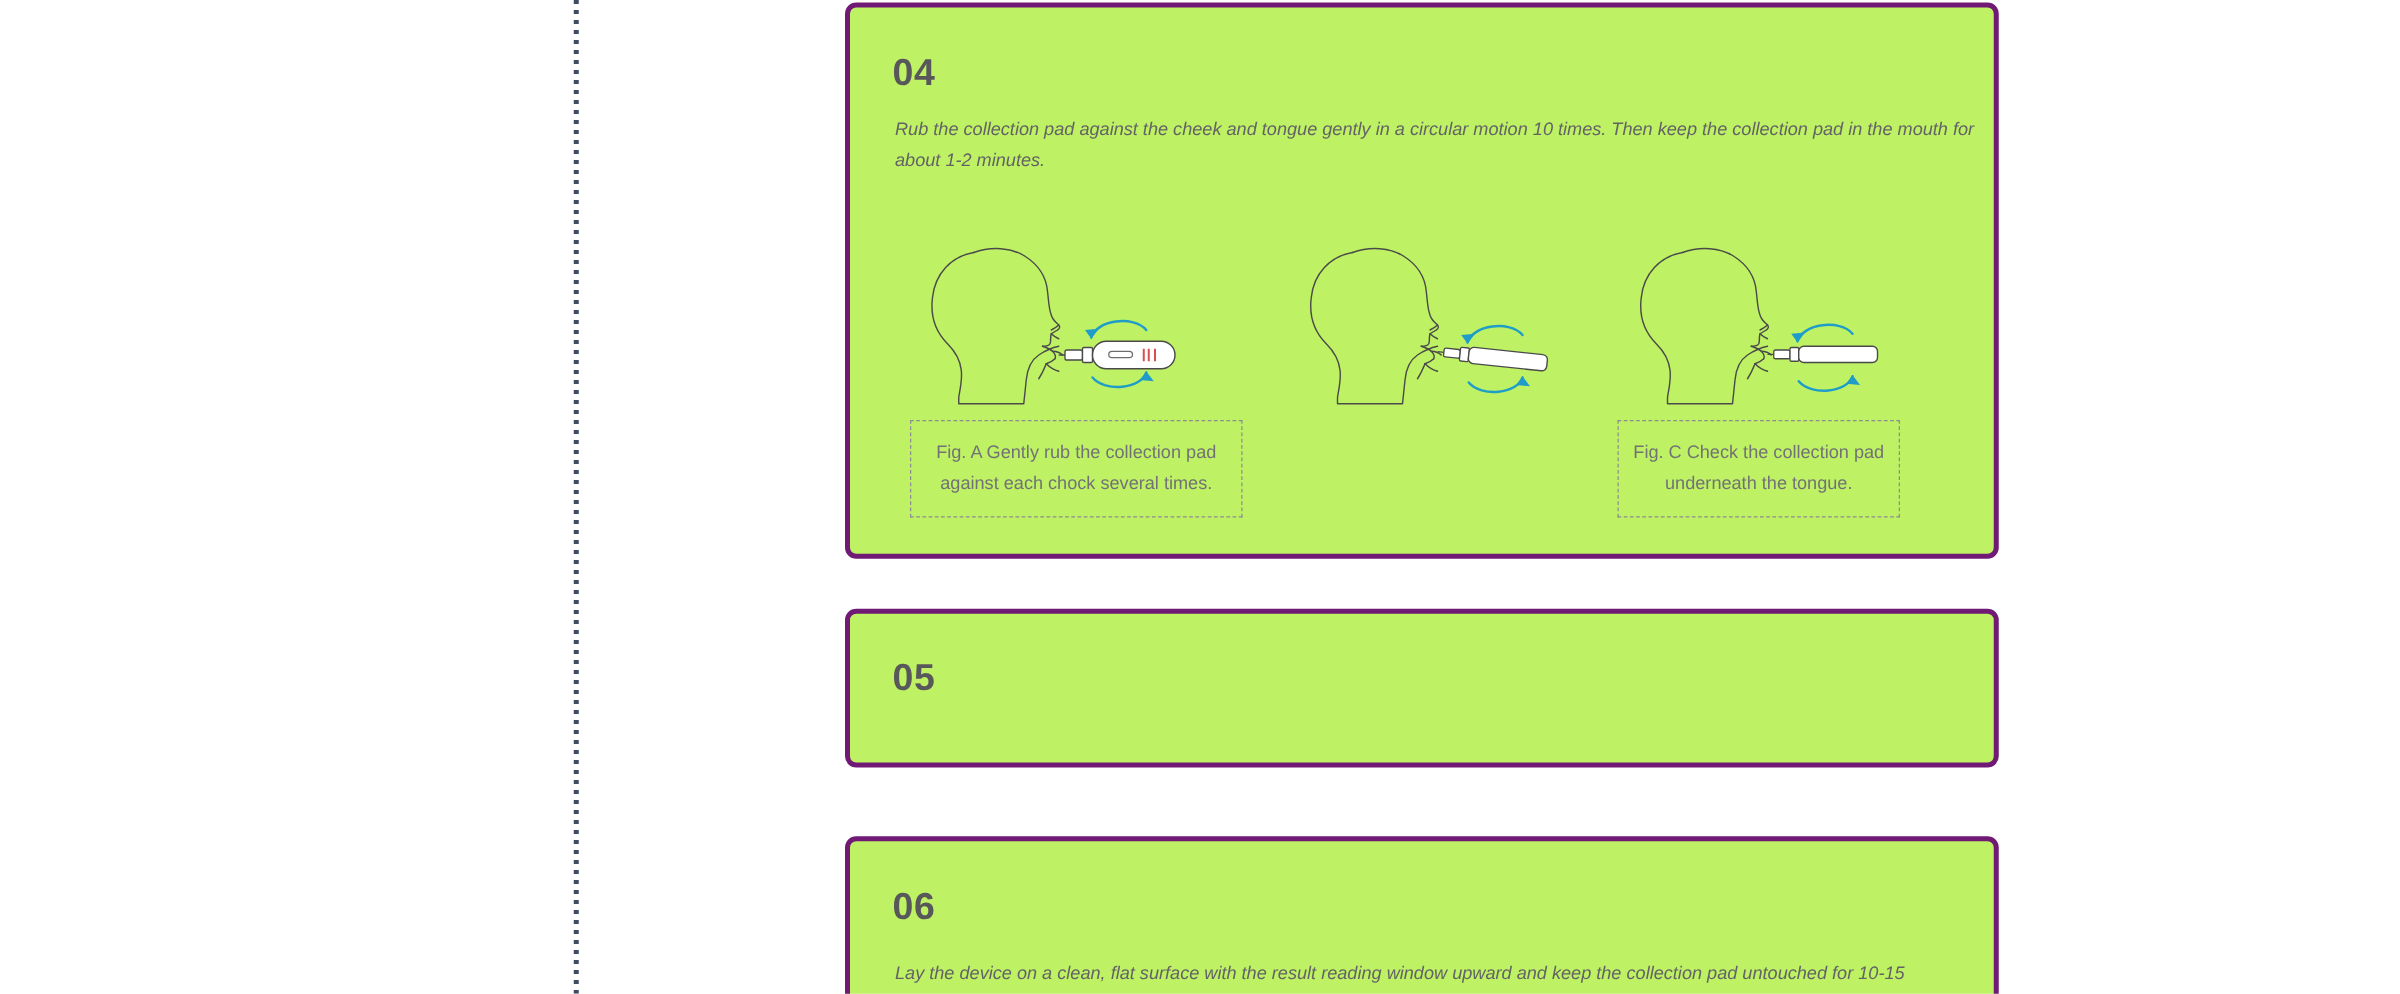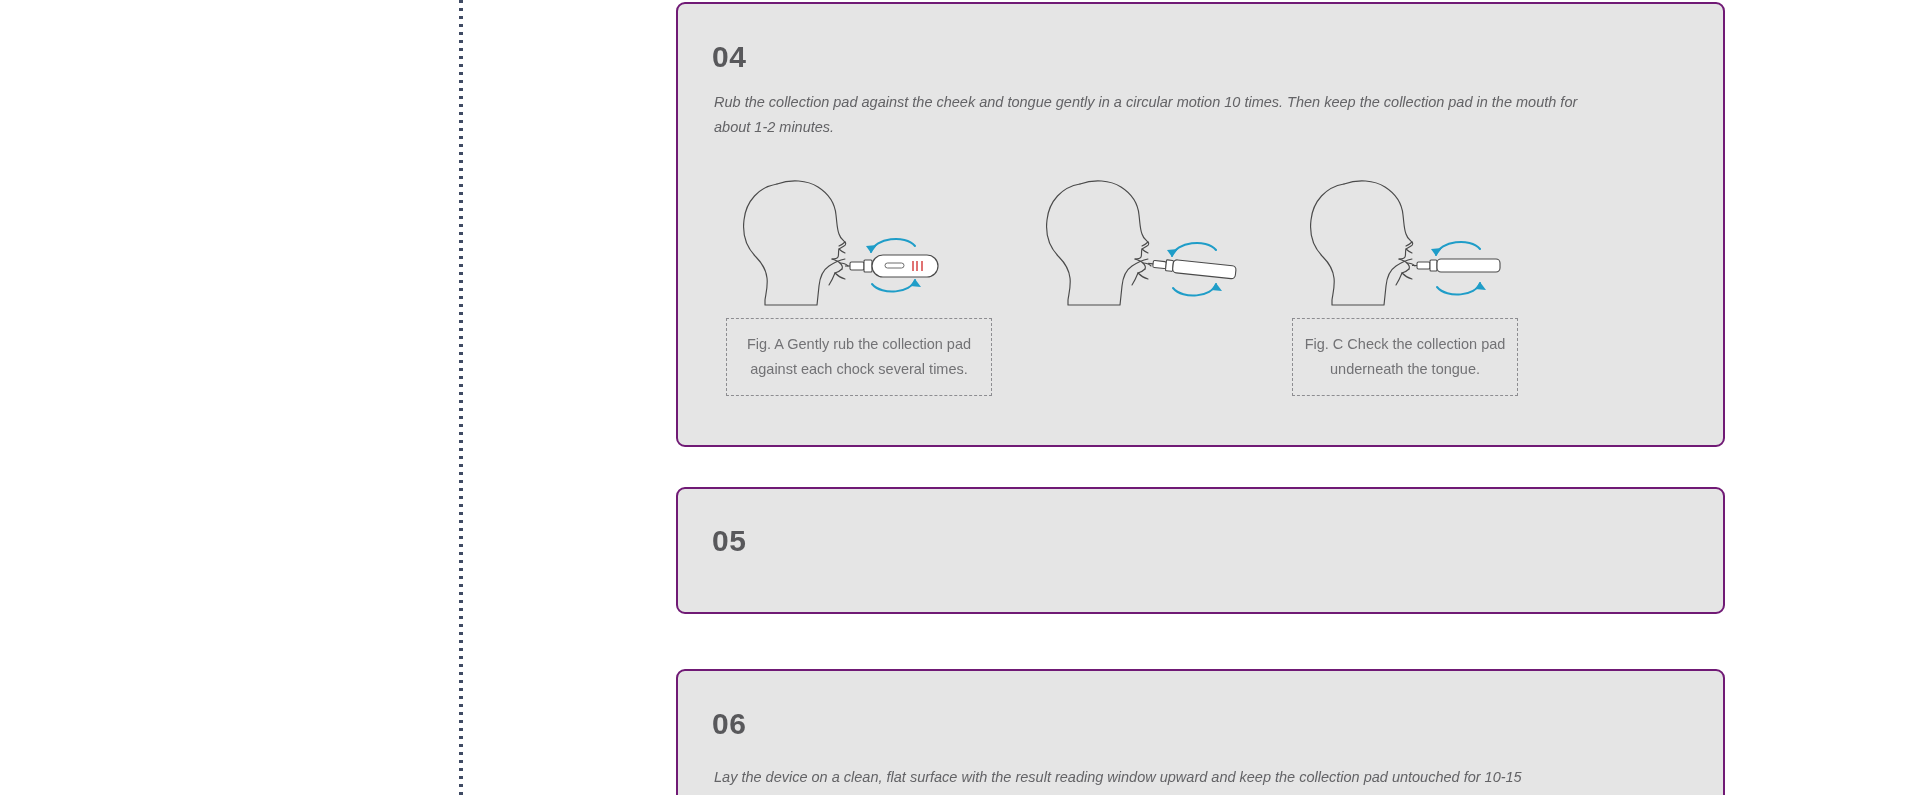--- a/index.html
+++ b/index.html
@@ -27,24 +27,24 @@
     height: 795px;
     background-image: linear-gradient(to bottom, #3f4a63 0px, #3f4a63 3px, rgba(255,255,255,0) 3px, rgba(255,255,255,0) 8px);
     background-size: 4px 8px;
     background-repeat: repeat-y;
   }
 
   
   .card {
     position: absolute;
     left: 676px;
-    width: 1049px;
-    border: 2px solid #701a75;
+    width: 923px;
+    border: 4px solid #701a75;
     border-radius: 9px;
-    background: #e5e5e5;
+    background: #bef264;
   }
   .card-04 { top: 2px;   height: 445px; }
   .card-05 { top: 487px; height: 127px; }
   .card-06 { top: 669px; height: 141px; }
 
   .step-num {
     position: absolute;
     left: 34px;
     font-size: 30px;
     font-weight: bold;
@@ -66,21 +66,21 @@
     font-style: italic;
   }
   .card-04 .step-body { top: 86px; width: 880px; }
   .card-05 .step-body { top: 92px; width: 872px; }
   .card-06 .step-body { top: 94px; width: 862px; }
 
   
   .figures {
     position: absolute;
     left: 36px;
-    top: 156px;
+    top: 172px;
     width: 855px;
     height: 255px;
   }
   .figure {
     position: absolute;
     top: 0;
     width: 270px;
     height: 255px;
   }
   .fig-a { left: 0px;   width: 290px; }

